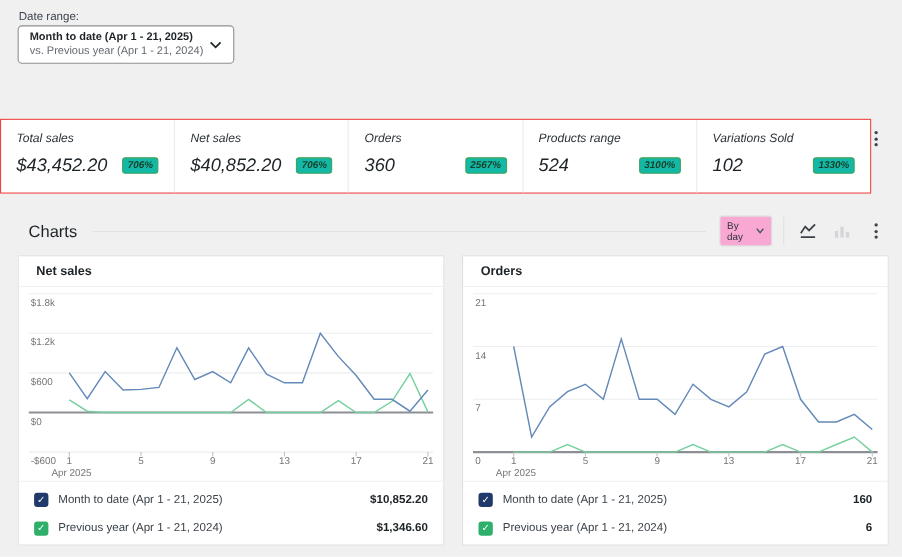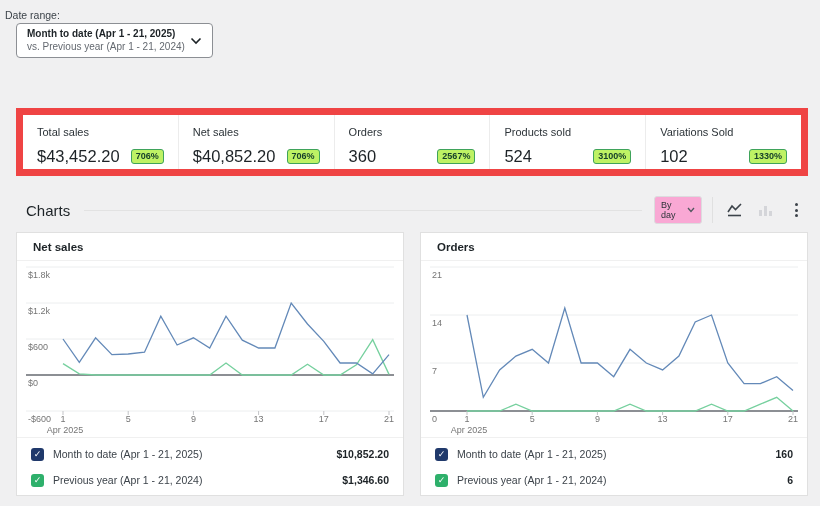--- a/index.html
+++ b/index.html
@@ -1,44 +1,44 @@
 <!DOCTYPE html>
 <html><head>
 <meta charset="utf-8">
 <style>
   * { margin:0; padding:0; box-sizing:border-box; }
   body { font-family:"Liberation Sans", sans-serif; }
   .screen { position:relative; width:820px; height:506px; background:#f0f0f1; overflow:hidden; color:#1d2327; }
 
   
-  .date-label { position:absolute; left:5px; top:9px; font-size:10.5px; color:#3c434a; }
+  .date-label { position:absolute; left:17px; top:9px; font-size:10.5px; color:#3c434a; }
   .date-box { position:absolute; left:16px; top:23px; width:197px; height:35px; background:#fff;
               border:1px solid #8c8f94; border-radius:4px; display:flex; align-items:center;
               padding:0 10px; cursor:pointer; }
   .date-box .lines { display:flex; flex-direction:column; line-height:1.25; }
   .date-primary { font-size:10px; font-weight:bold; color:#1d2327; }
   .date-secondary { font-size:10px; color:#646970; }
   .chev { margin-left:auto; display:flex; align-items:center; }
 
   
   .section-head { position:absolute; left:16px; right:16px; height:22px; display:flex; align-items:center; }
   .section-title { font-size:15px; color:#1d2327; margin-left:10px; margin-right:14px; white-space:nowrap; }
   .rule { flex:1; height:1px; background:#e2e2e2; }
   .kebab { display:flex; flex-direction:column; gap:2.5px; padding:4px 6px; cursor:pointer; margin-left:12px; }
   .kebab i { width:3px; height:3px; border-radius:50%; background:#3c434a; display:block; }
 
   
-  .stats { position:absolute; left:16px; top:108px; width:792px; height:68px; background:#fff;
-           border:7px solid #ef4444; display:flex; }
+  .stats { position:absolute; left:0; top:108px; width:792px; height:68px; background:#fff;
+           border:1px solid #ef4444; display:flex;font-style:italic; }
   .stat { flex:1; padding:11px 14px 0 14px; border-left:1px solid #ececec; cursor:pointer; }
   .stat:first-child { border-left:none; }
   .stat-label { font-size:11px; color:#2c3338; margin-bottom:9px; }
   .stat-row { display:flex; align-items:center; justify-content:space-between; }
   .stat-value { font-size:16.5px; color:#1d2327; }
-  .badge { font-size:9px; font-weight:bold; color:#17402a; background:#bef264; border:1px solid #3fa35b;
+  .badge { font-size:9px; font-weight:bold; color:#17402a; background:#14b8a6; border:1px solid #3fa35b;
            border-radius:3px; padding:2px 4px; line-height:1; }
 
   
   .charts-controls { display:flex; align-items:center; margin-left:12px; }
   .interval-box { width:48px; height:28px; background:#f9a8d4; border:1px solid #dcdcde; border-radius:3px;
                   display:flex; align-items:center; justify-content:space-between; padding:0 6px;
                   font-size:9px; color:#2c3338; cursor:pointer; }
   .vline { width:1px; height:26px; background:#e0e0e0; margin:0 10px; }
   .icon-btn { padding:3px; display:flex; align-items:center; cursor:pointer; margin-right:8px; }
 
@@ -101,21 +101,21 @@
       </div>
     </div>
     <div class="stat">
       <div class="stat-label">Orders</div>
       <div class="stat-row">
         <span class="stat-value">360</span>
         <span class="badge">2567%</span>
       </div>
     </div>
     <div class="stat">
-      <div class="stat-label">Products sold</div>
+      <div class="stat-label">Products range</div>
       <div class="stat-row">
         <span class="stat-value">524</span>
         <span class="badge">3100%</span>
       </div>
     </div>
     <div class="stat">
       <div class="stat-label">Variations Sold</div>
       <div class="stat-row">
         <span class="stat-value">102</span>
         <span class="badge">1330%</span>

